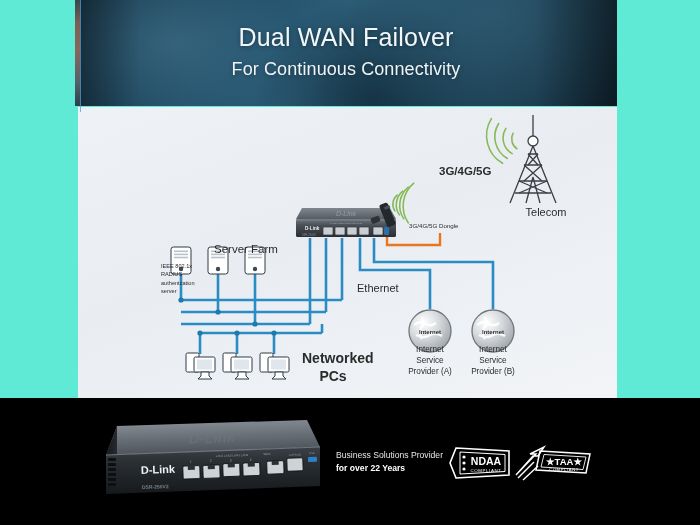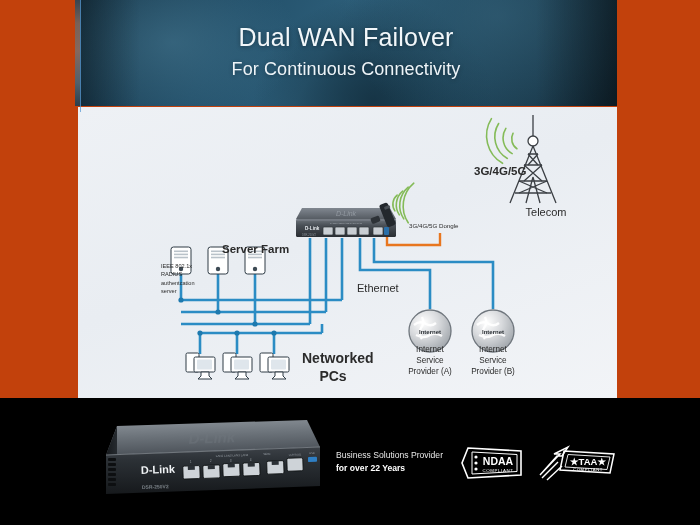--- a/index.html
+++ b/index.html
@@ -1,17 +1,17 @@
 <!DOCTYPE html>
 <html><head>
 <meta charset="utf-8">
 <style>
   html,body{margin:0;padding:0;background:#000;}
   body{width:700px;height:525px;overflow:hidden;font-family:"Liberation Sans",sans-serif;}
-  .stage{position:relative;width:700px;height:525px;background:#c2410c;}
+  .stage{position:relative;width:700px;height:525px;background:#5eead4;}
 
   
   .banner{position:absolute;left:75px;top:0;width:542px;height:106px;
     background:
       radial-gradient(ellipse 180px 120px at 18% 40%, rgba(70,120,145,.55), rgba(0,0,0,0) 70%),
       radial-gradient(ellipse 220px 160px at 78% 15%, rgba(58,104,128,.5), rgba(0,0,0,0) 72%),
       radial-gradient(ellipse 160px 140px at 55% 95%, rgba(20,48,64,.85), rgba(0,0,0,0) 75%),
       linear-gradient(118deg,#19384a 0%,#23506a 28%,#2c5d78 46%,#204a61 64%,#16303f 100%);
     overflow:hidden;}
   .banner:after{content:"";position:absolute;left:0;top:0;right:0;bottom:0;
@@ -27,35 +27,35 @@
     text-shadow:0 1px 4px rgba(0,0,0,.3);}
 
   
   .diagram{position:absolute;left:78px;top:107px;width:539px;height:291px;
     background:linear-gradient(160deg,#eef1f5 0%,#e9edf2 45%,#f2f4f7 100%);
     overflow:hidden;}
   .diagram .lbl{position:absolute;color:#2b2b2b;}
 
   .svg-layer{position:absolute;left:0;top:0;width:539px;height:291px;}
 
-  .t-serverfarm{left:136px;top:136px;font-size:11.5px;font-weight:bold;color:#1f1f1f;margin-left:8px;}
+  .t-serverfarm{left:136px;top:136px;font-size:11.5px;font-weight:normal;color:#1f1f1f;}
   .t-radius{left:83px;top:155px;font-size:5.6px;line-height:1.5;color:#6c757d;width:48px;}
   .t-pcs{left:224px;top:243px;font-size:14px;font-weight:bold;color:#1f1f1f;
     text-align:center;width:62px;line-height:1.25;}
   .t-ethernet{left:279px;top:175px;font-size:11px;font-weight:normal;color:#1272a8;}
-  .t-3g{left:396px;top:58px;font-size:11.5px;font-weight:bold;color:#7ab648;}
+  .t-3g{left:361px;top:58px;font-size:11.5px;font-weight:bold;color:#7ab648;}
   .t-telecom{left:425px;top:99px;font-size:11px;color:#1f1f1f;width:86px;text-align:center;}
   .t-dongle{left:331px;top:115px;font-size:6.2px;color:#3b3b3b;}
   .t-ispA{left:315px;top:238px;width:74px;text-align:center;font-size:8.2px;line-height:1.32;color:#1f1f1f;}
   .t-ispB{left:378px;top:238px;width:74px;text-align:center;font-size:8.2px;line-height:1.32;color:#1f1f1f;}
 
   
   .bottom{position:absolute;left:0;top:398px;width:700px;height:127px;background:#000;}
   .prod{position:absolute;left:84px;top:12px;width:246px;height:96px;}
-  .badges{position:absolute;left:336px;top:44px;display:flex;align-items:center;gap:13px;}
+  .badges{position:absolute;left:336px;top:44px;display:flex;align-items:center;gap:1px;}
   .b-claim{color:#e8e8e8;font-size:8.6px;line-height:1.55;width:110px;}
   .b-claim b{font-weight:bold;color:#fff;}
 </style>
 </head>
 <body>
 
 <div class="stage">
 
   <div class="banner">
     <div class="banner-text">

